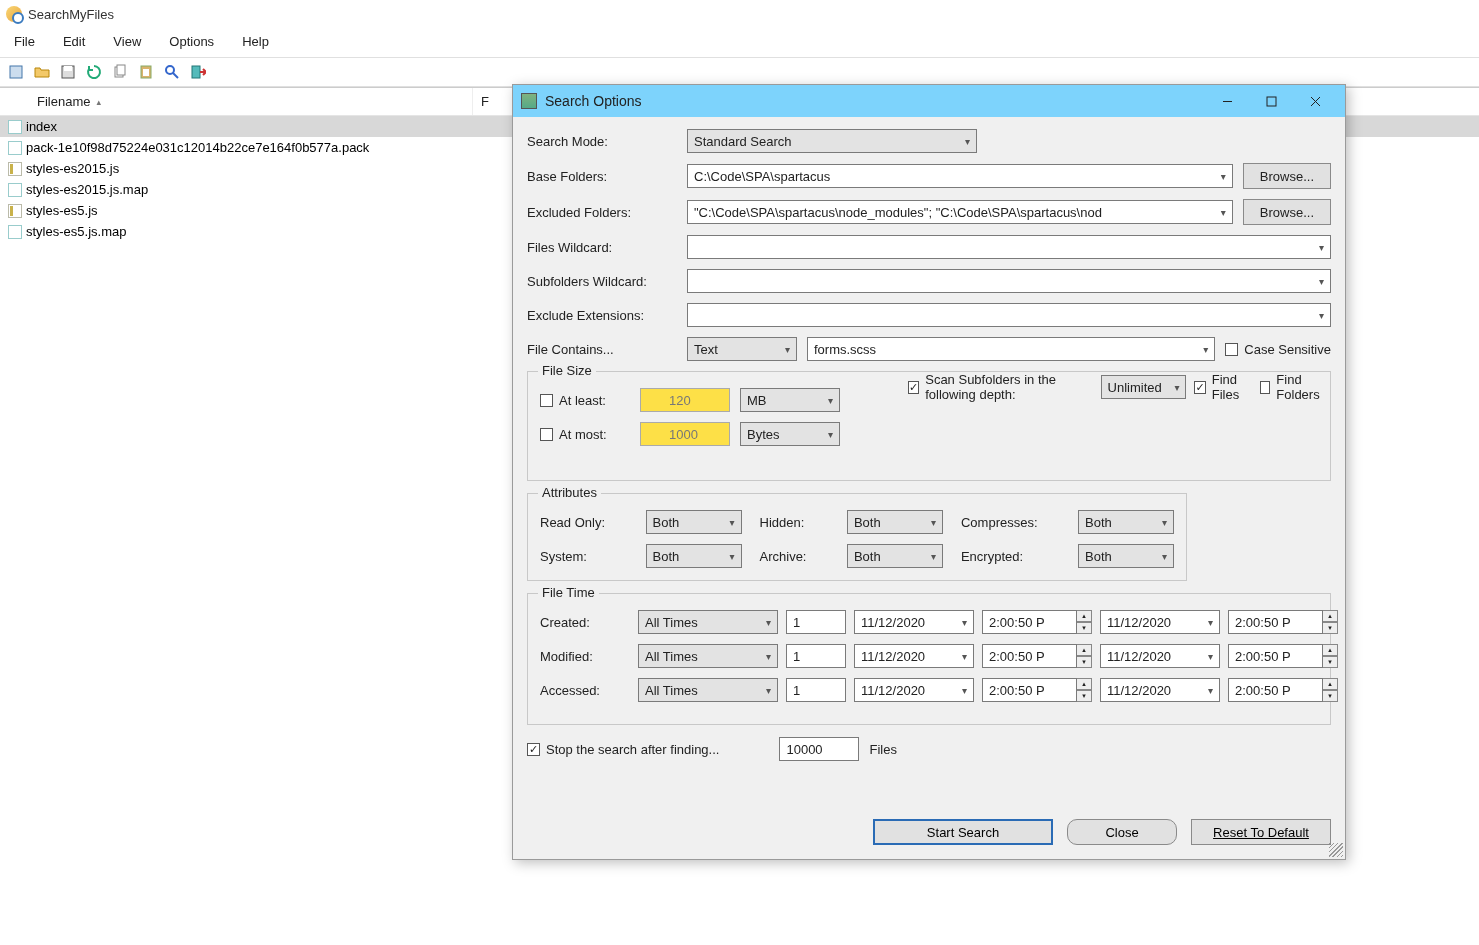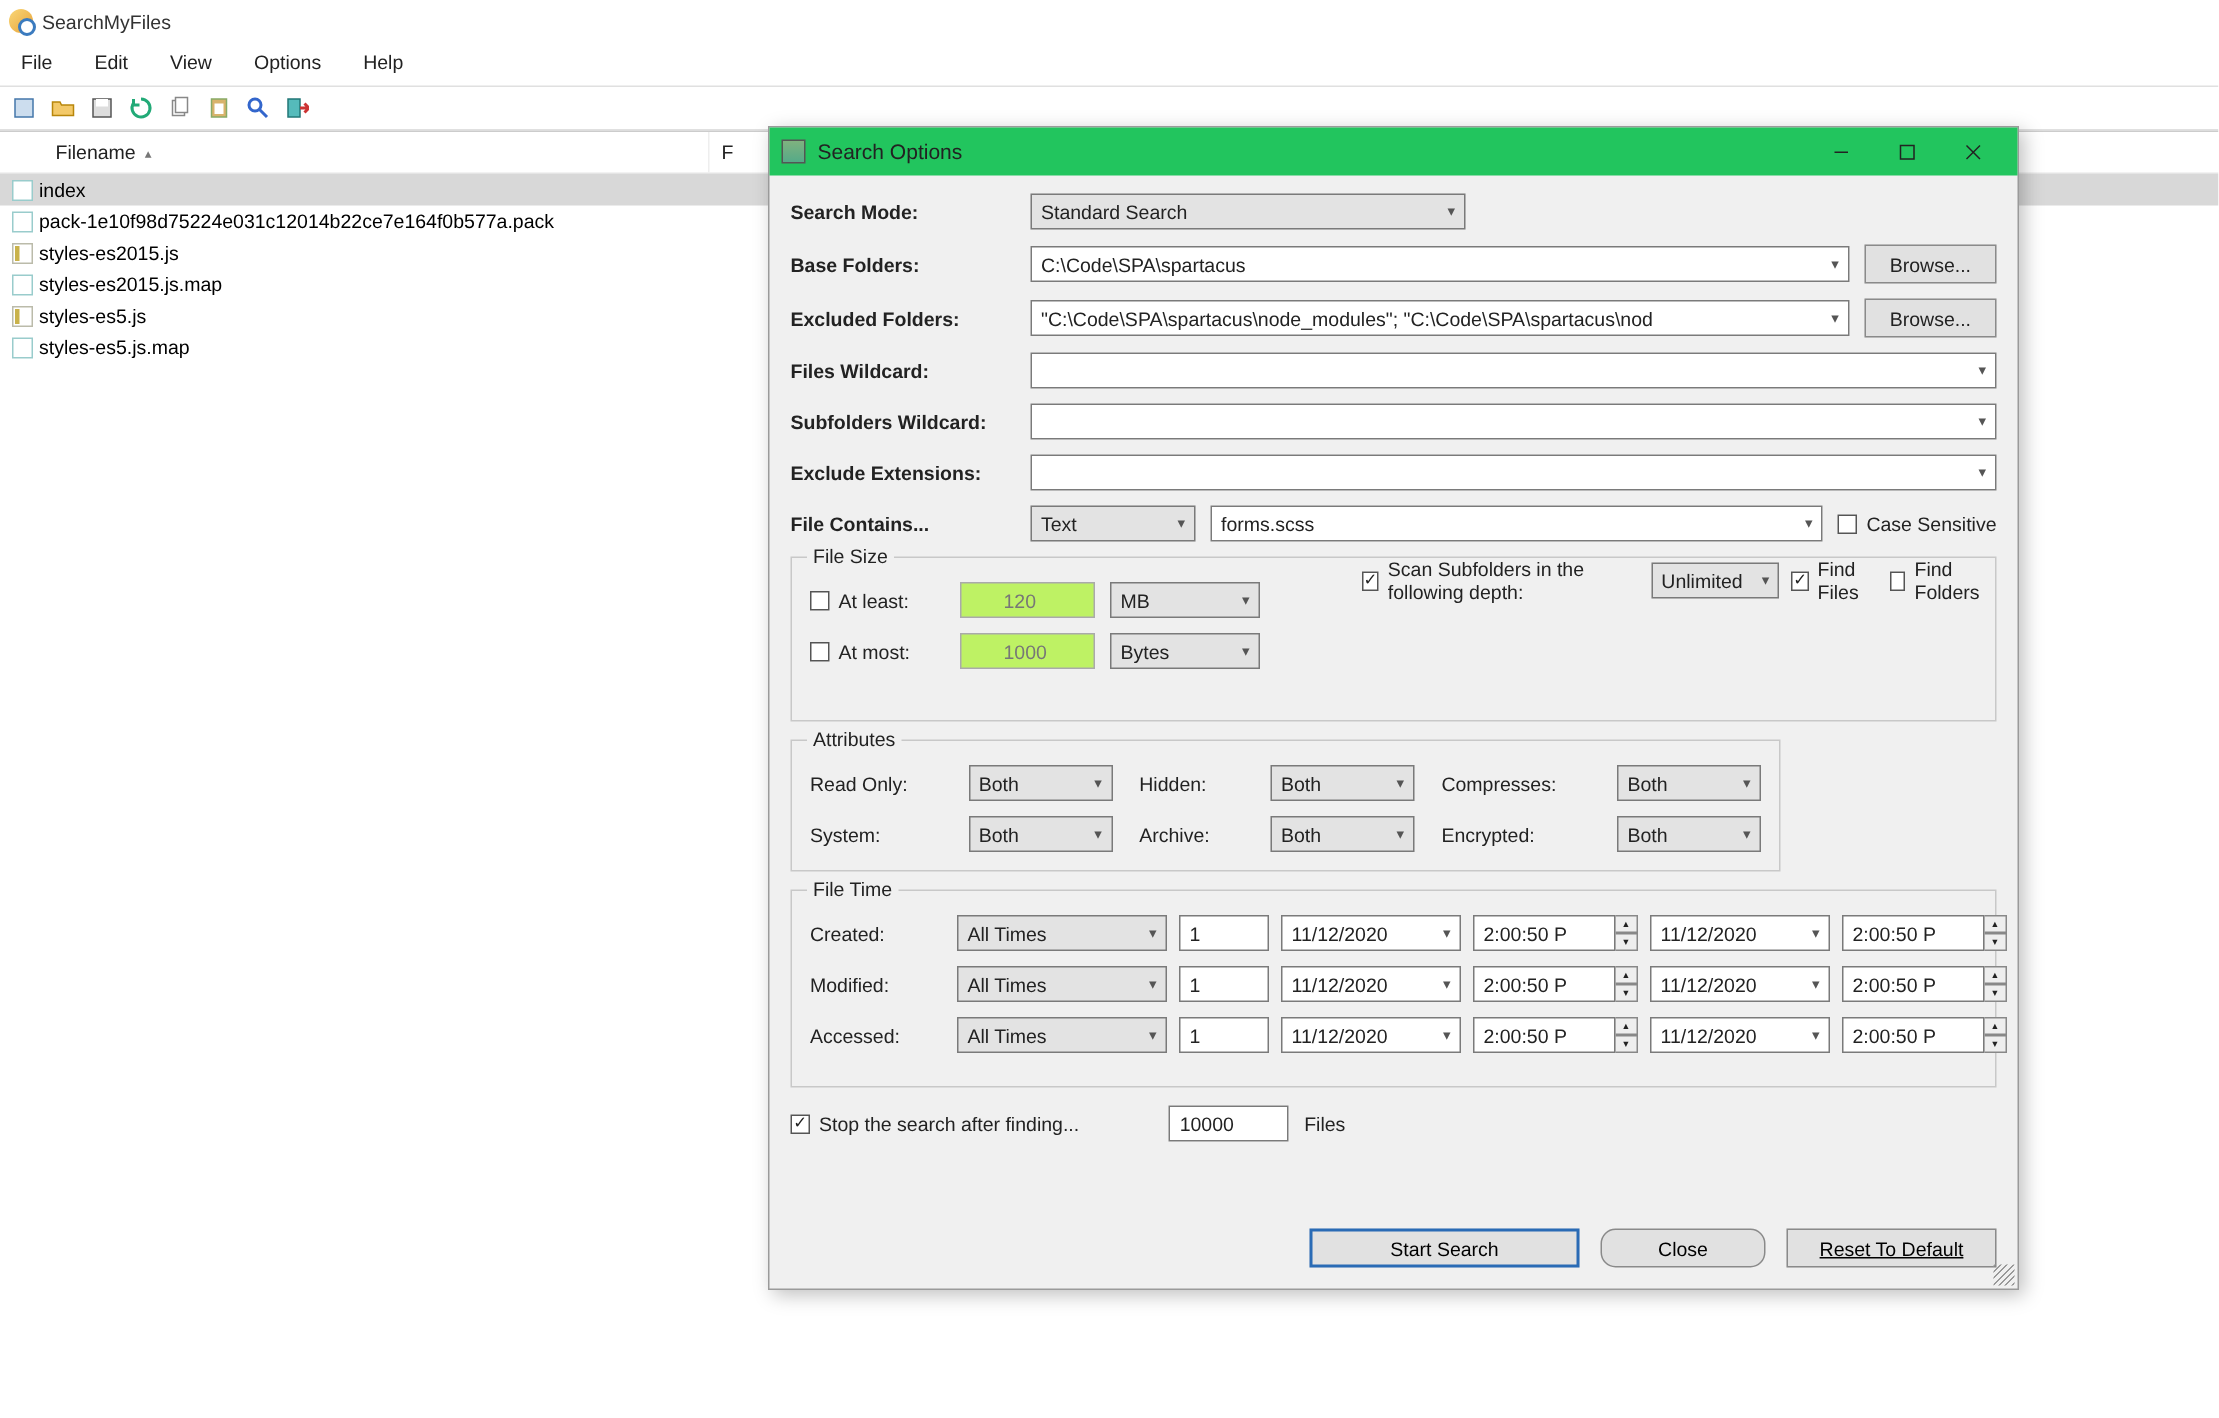--- a/index.html
+++ b/index.html
@@ -25,46 +25,46 @@
 .sort-caret { font-size:9px; color:#777; }
 .lv-body .row { display:flex; align-items:center; padding:3px 8px; gap:4px; }
 .lv-body .row.selected { background:#d8d8d8; }
 .file-icon { width:14px; height:14px; flex:0 0 14px; }
 .js-icon { background:#fff; border:1px solid #bba; position:relative;}
 .js-icon:before{content:"";position:absolute;left:1px;top:1px;width:3px;height:10px;background:#c9b24a;}
 .doc-icon { background:#fff; border:1px solid #9cc; }
 
 
 .dialog { position:absolute; left:512px; top:84px; width:834px; height:776px; background:#f0f0f0; border:1px solid #9a9a9a; box-shadow:3px 3px 12px rgba(0,0,0,.25); display:flex; flex-direction:column;}
-.dlg-titlebar { height:32px; background:#22c55e; display:flex; align-items:center; padding:16px 8px; }
+.dlg-titlebar { height:32px; background:#7dd3fc; display:flex; align-items:center; padding:16px 8px; }
 .dlg-titlebar .dlg-icon{width:16px;height:16px;border:1px solid #555;margin-right:8px;background:linear-gradient(#7fb27f,#5a8);}
 .dlg-titlebar .title{font-size:14px;color:#222;}
 .dlg-titlebar .spacer{flex:1;}
 .dlg-titlebar .winbtn{width:44px;height:30px;display:flex;align-items:center;justify-content:center;color:#222;}
 .dlg-titlebar .winbtn svg{width:11px;height:11px;stroke:#222;stroke-width:1;fill:none;}
 
 .dlg-body{padding:12px 14px 10px; flex:1; overflow:hidden;color:#222;}
 .form-row{display:flex;align-items:center;margin-bottom:10px;gap:10px;}
-.form-row .lbl{width:150px;font-weight:bold;}
+.form-row .lbl{width:150px;}
 .combo,.txt{height:24px;background:#fff;border:1px solid #7a7a7a;padding:0 6px;display:flex;align-items:center;position:relative;}
 .combo{min-width:0;}
 .combo .caret{position:absolute;right:6px;top:50%;transform:translateY(-50%);font-size:10px;color:#555;}
 .combo.gray{background:#e3e3e3;}
 .btn{height:26px;padding:0 16px;background:#e1e1e1;border:1px solid #8a8a8a;display:inline-flex;align-items:center;justify-content:center;}
 .btn.primary{border:2px solid #2a6bb5;background:#e1e1e1;}
 .chk{display:inline-flex;align-items:center;gap:6px;}
 .chk .box{width:13px;height:13px;border:1px solid #555;background:#fff;display:flex;align-items:center;justify-content:center;}
 .chk .box.checked:after{content:"✓";font-size:11px;line-height:1;color:#222;}
 
 .group-box{border:1px solid #c8c8c8;margin:6px 0 12px;padding:16px 12px 12px;position:relative;}
 .group-box .legend{position:absolute;top:-9px;left:10px;background:#f0f0f0;padding:0 4px;color:#222;}
 
 .filesize-row{display:flex;align-items:center;gap:10px;margin-bottom:10px;}
 .num{width:90px;height:24px;border:1px solid #aaa;background:#fff;color:#777;padding:0 6px;display:flex;align-items:center;}
-.num.disabled{background:#bef264;padding-left:28px;}
+.num.disabled{background:#fde047;padding-left:28px;}
 .unit{width:100px;}
 
 .attr-grid{display:grid;grid-template-columns:auto 96px auto 96px auto 96px;gap:10px 18px;align-items:center;}
 .attr-combo{height:24px;}
 
 .time-row{display:grid;grid-template-columns:90px 140px 60px 120px 110px 120px 110px;gap:8px;align-items:center;margin-bottom:10px;}
 .spin{display:flex;align-items:center;}
 .spin .txt{flex:1;}
 .spin .arrows{display:flex;flex-direction:column;margin-left:-1px;}
 .spin .arrows div{width:16px;height:12px;border:1px solid #888;background:#eee;font-size:7px;display:flex;align-items:center;justify-content:center;}

